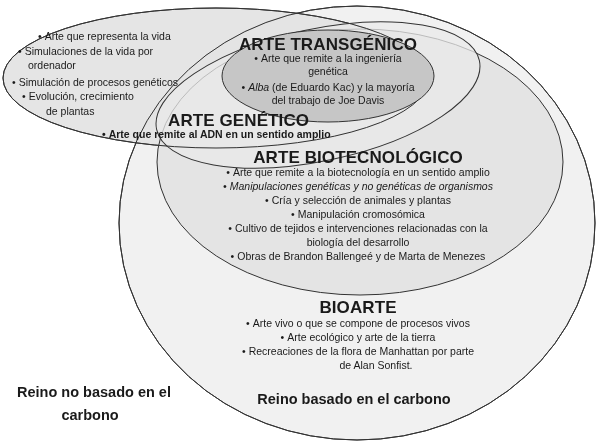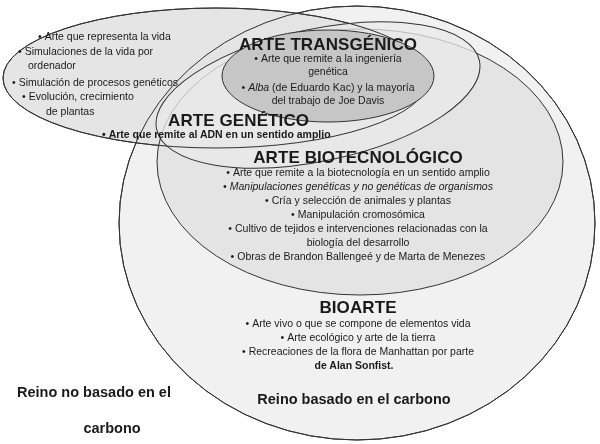--- a/index.html
+++ b/index.html
@@ -82,25 +82,25 @@
 <div class="txt item" style="left:208px; top:222px; width:300px;">
   <span class="bullet">•</span><span>Cultivo de tejidos e intervenciones relacionadas con la</span>
 </div>
 <div class="txt item" style="left:208px; top:236px; width:300px;">biología del desarrollo</div>
 <div class="txt item" style="left:208px; top:250px; width:300px;">
   <span class="bullet">•</span><span>Obras de Brandon Ballengeé y de Marta de Menezes</span>
 </div>
 
 <div class="txt heading" style="left:258px; top:300px; width:200px;">BIOARTE</div>
 <div class="txt item" style="left:208px; top:317px; width:300px;">
-  <span class="bullet">•</span><span>Arte vivo o que se compone de elementos vida</span>
+  <span class="bullet">•</span><span>Arte vivo o que se compone de procesos vivos</span>
 </div>
 <div class="txt item" style="left:208px; top:331px; width:300px;">
   <span class="bullet">•</span><span>Arte ecológico y arte de la tierra</span>
 </div>
 <div class="txt item" style="left:208px; top:345px; width:300px;">
   <span class="bullet">•</span><span>Recreaciones de la flora de Manhattan por parte</span>
 </div>
-<div class="txt item" style="left:204px; top:359px; width:300px;font-weight:bold;">de Alan Sonfist.</div>
+<div class="txt item" style="left:226px; top:359px; width:300px;">de Alan Sonfist.</div>
 
 <div class="txt realm" style="left:5px; top:381px; width:178px;">Reino no basado en el</div>
-<div class="txt realm" style="left:23px; top:404px; width:178px;margin-top:13px;">carbono</div>
+<div class="txt realm" style="left:1px; top:404px; width:178px;">carbono</div>
 <div class="txt realm" style="left:236px; top:388px; width:236px;">Reino basado en el carbono</div>
 
 </body></html>

